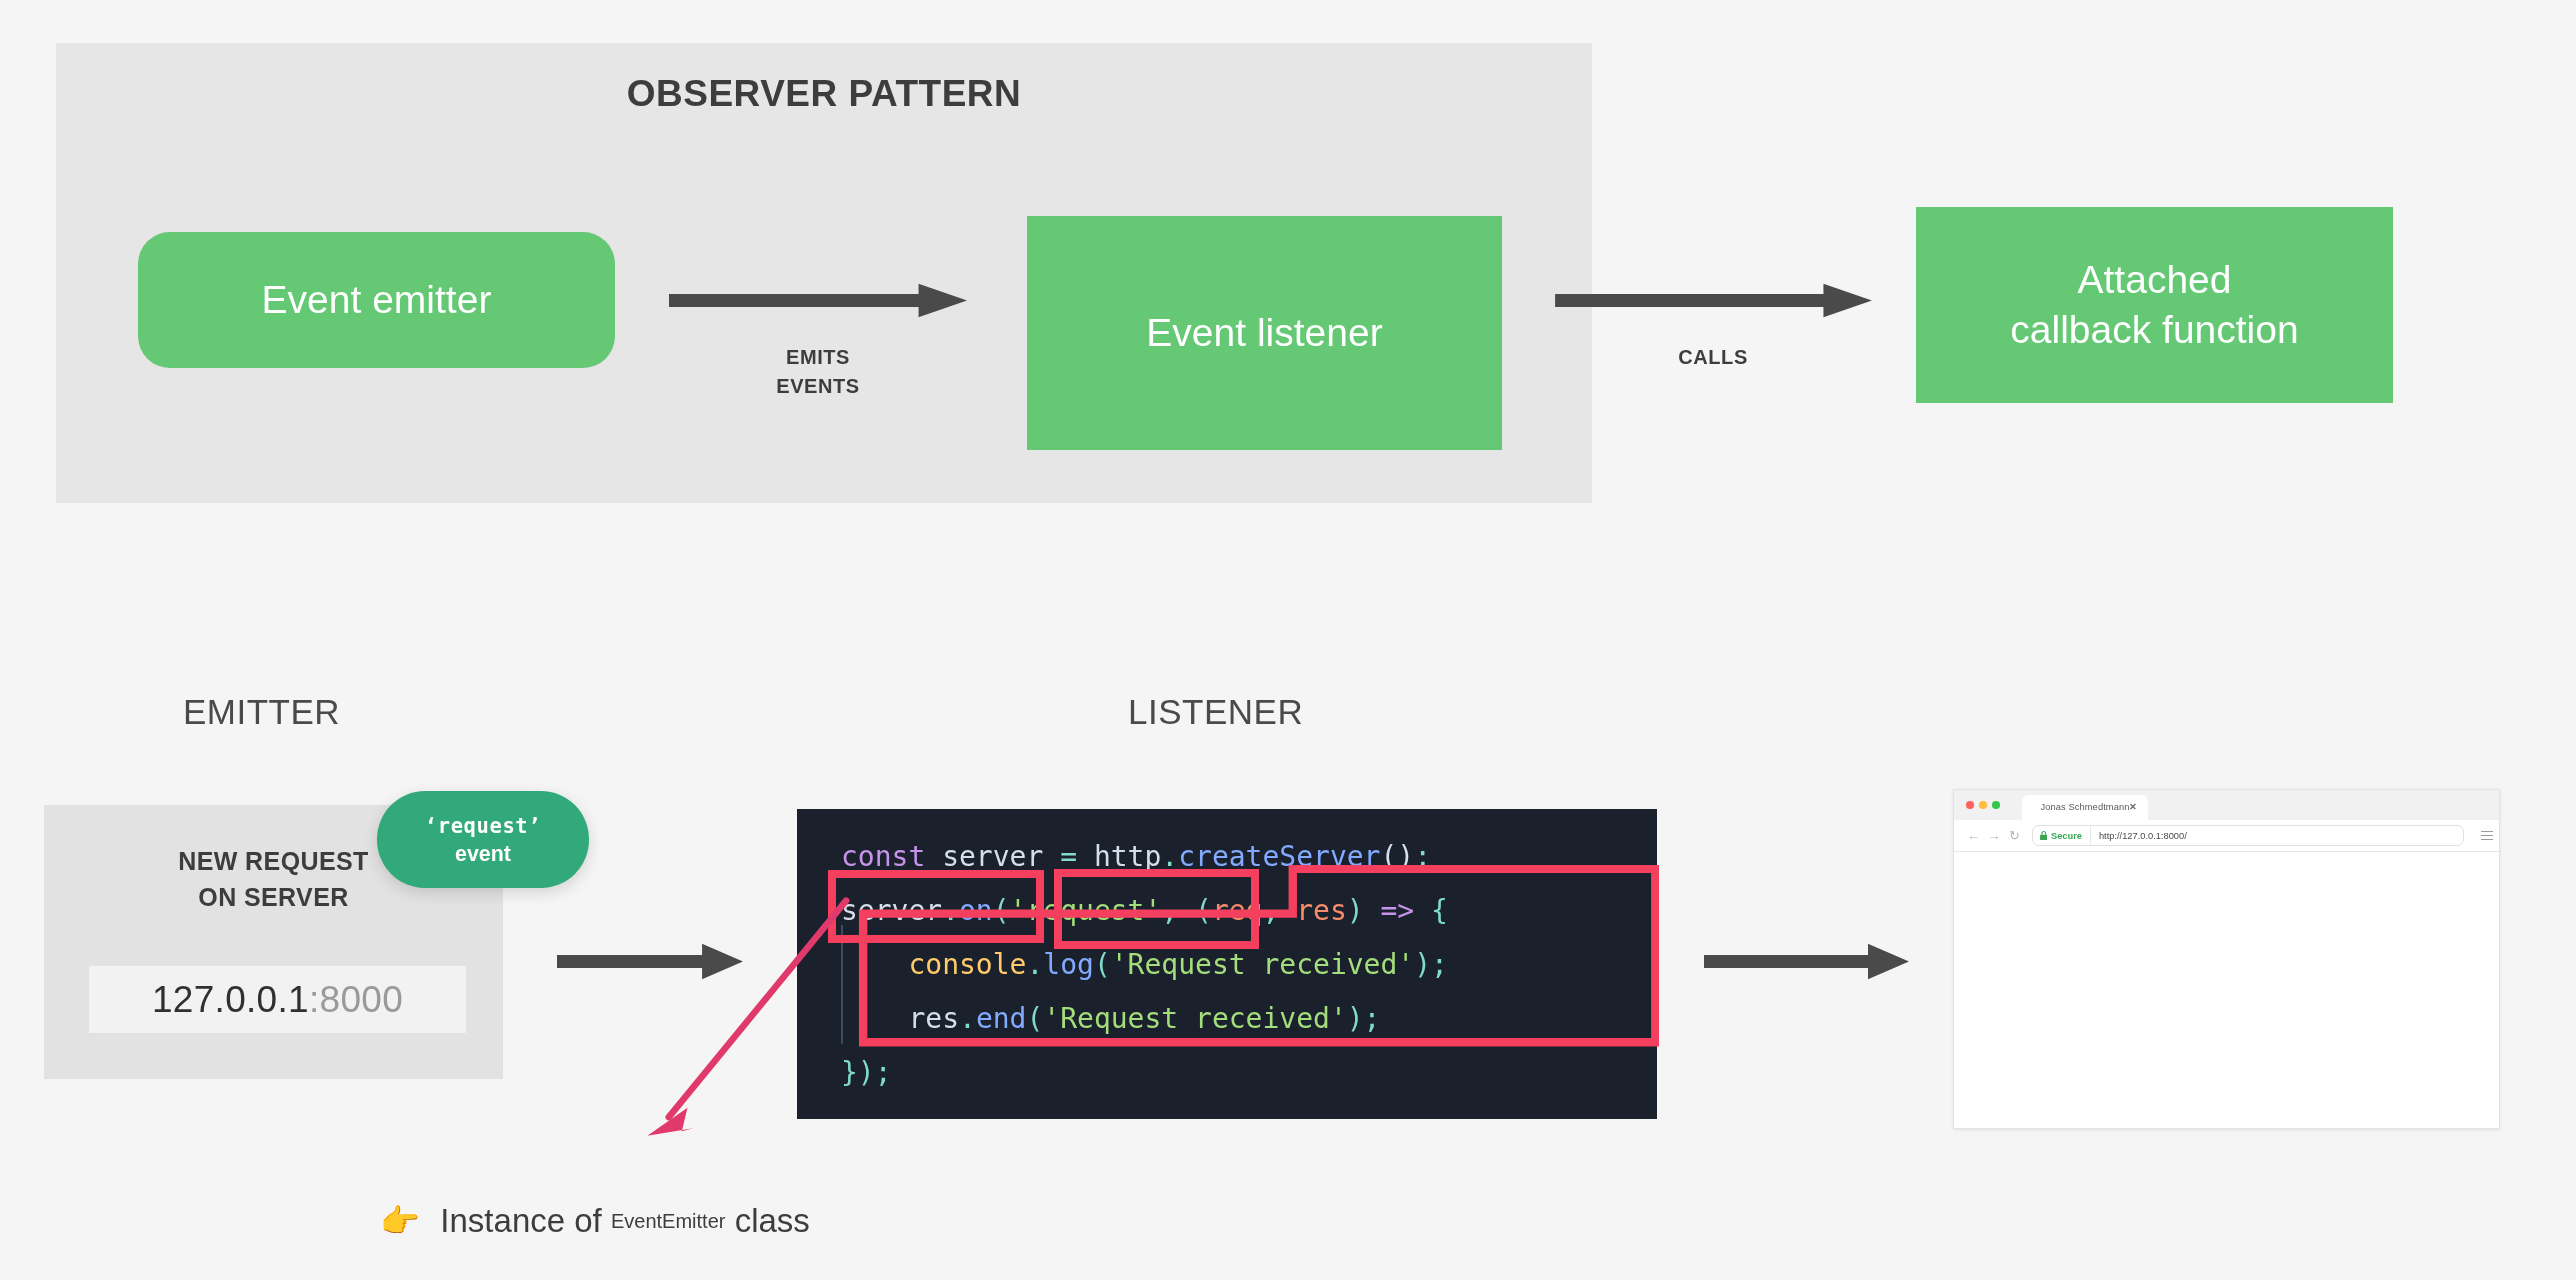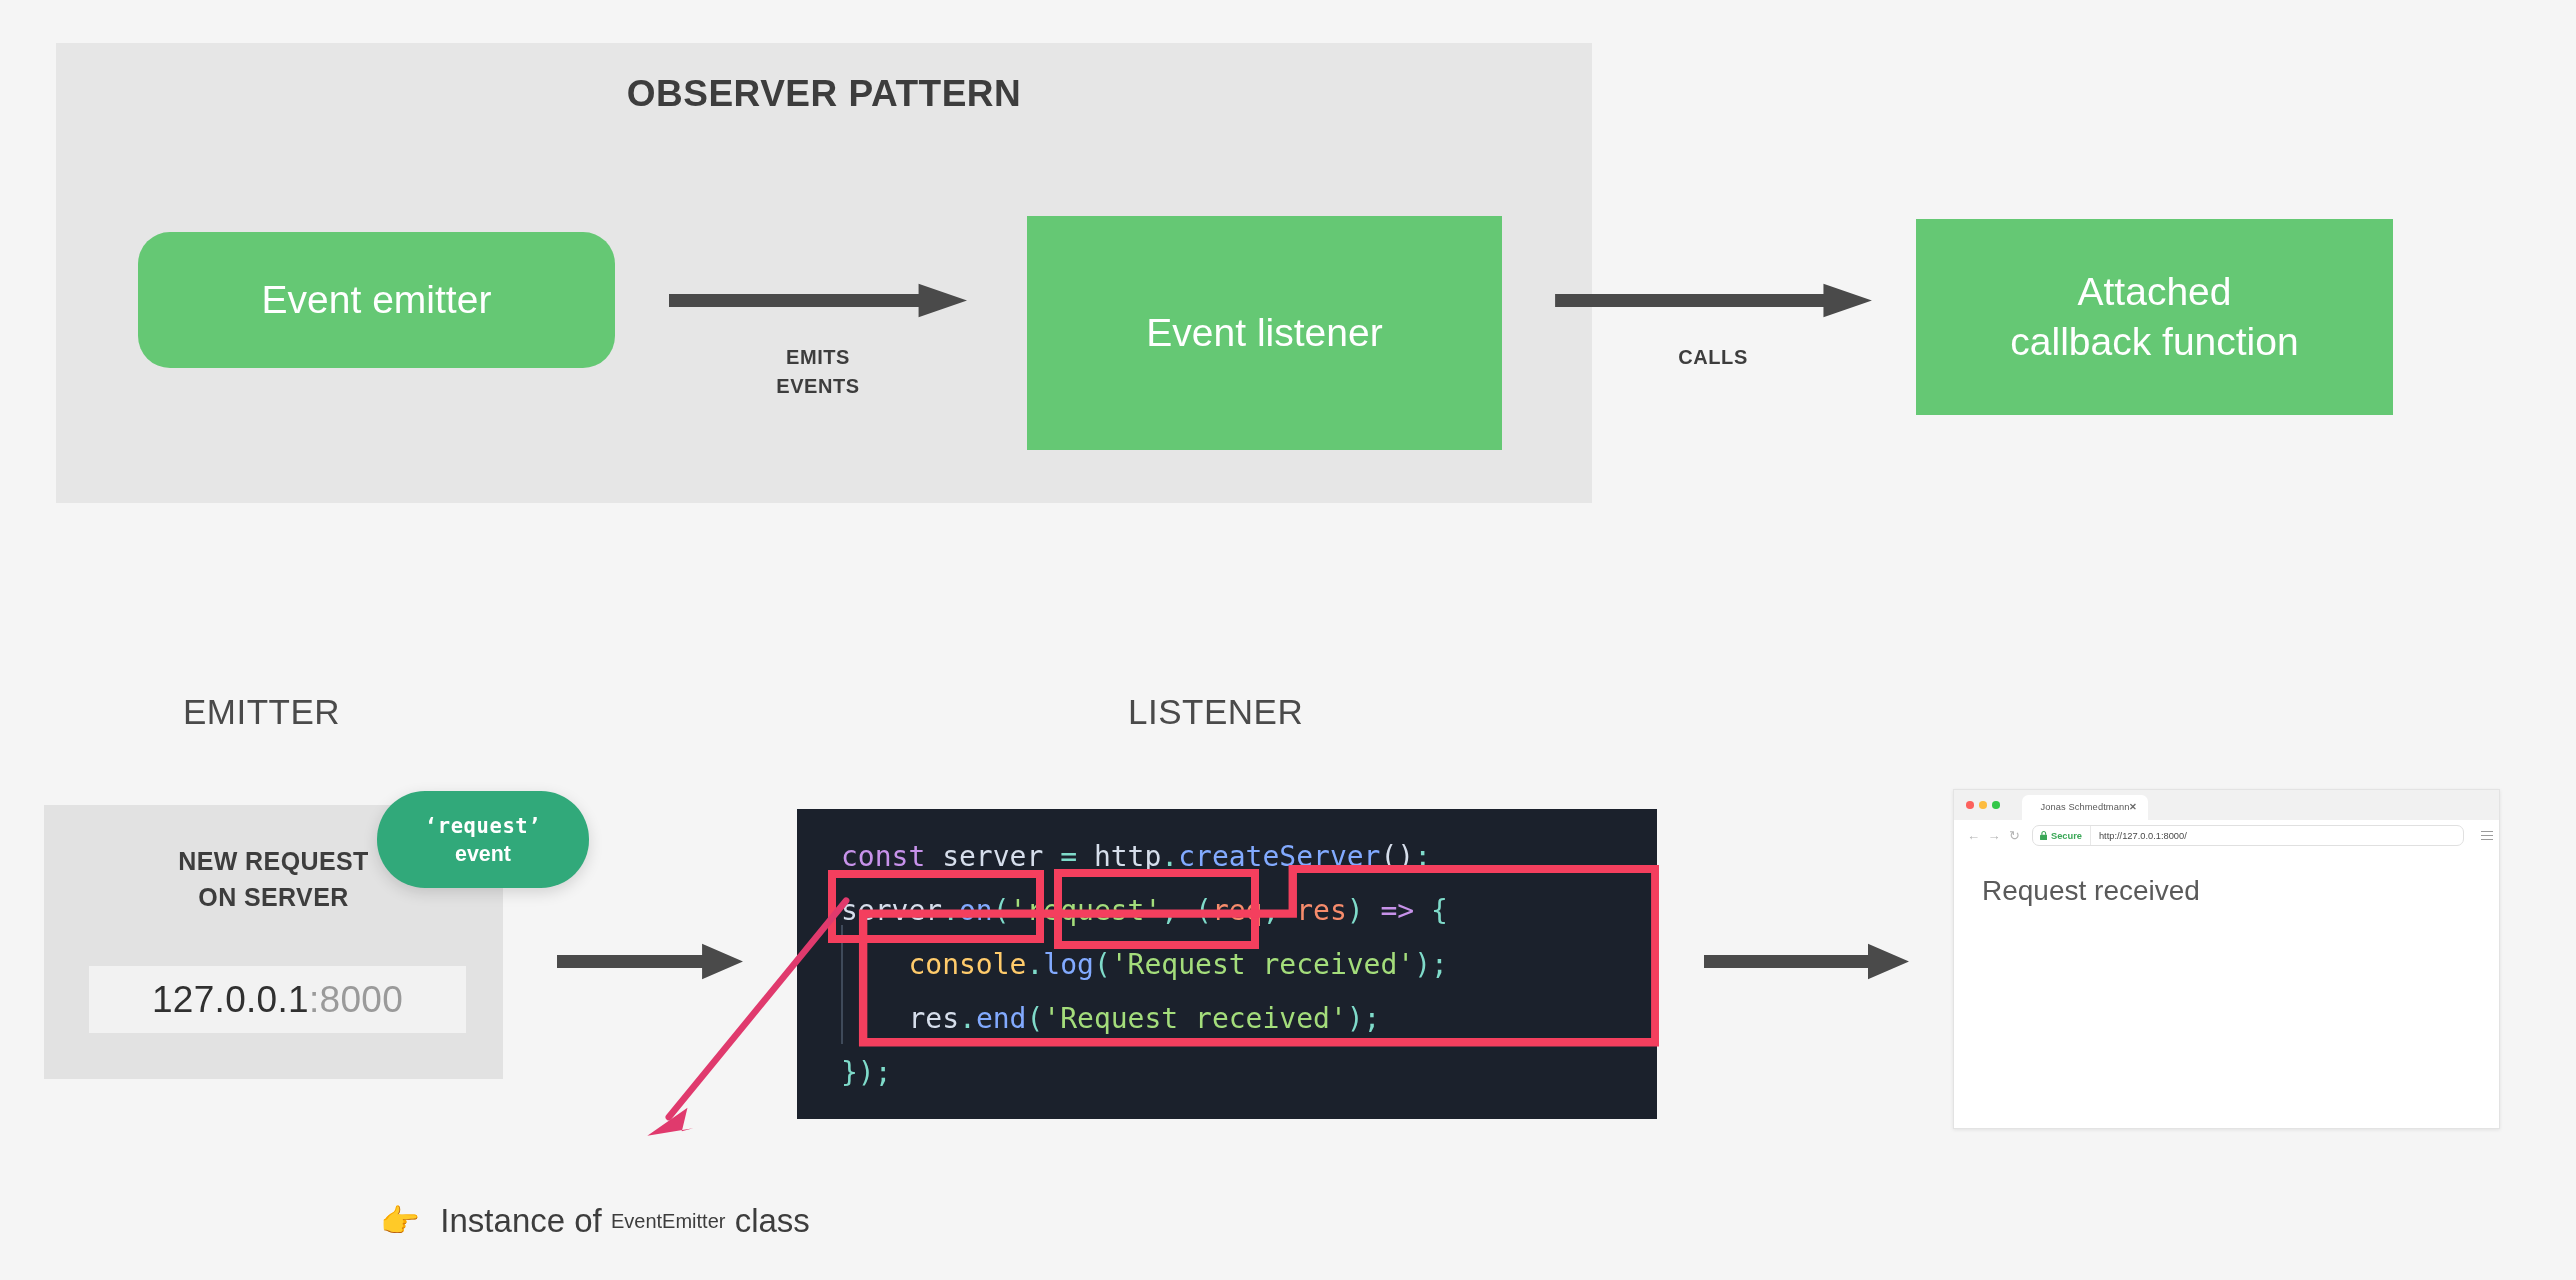--- a/index.html
+++ b/index.html
@@ -315,21 +315,21 @@
 <body>
 
 <div class="abs" id="observer-panel"></div>
 
 <div class="abs" id="observer-title">OBSERVER PATTERN</div>
 
 <div class="abs green-box" id="box-event-emitter">Event emitter</div>
 
 <div class="abs green-box" id="box-event-listener">Event listener</div>
 
-<div class="abs green-box" id="box-callback" style="white-space: pre-line; margin-top: 12px;">Attached
+<div class="abs green-box" id="box-callback" style="white-space: pre-line;">Attached
 callback function</div>
 
 <div class="abs arrow-h" id="arrow-emits">
   <svg width="298" height="41" viewBox="0 0 320 44">
     <path d="M0 15 H268 V4 L320 22 L268 40 V29 H0 Z" fill="#4a4a4a"></path>
   </svg>
 </div>
 <div class="abs arrow-label" id="label-emits" style="white-space: pre-line;">EMITS
 EVENTS</div>
 
@@ -432,17 +432,14 @@
       <span id="omnibox-url">http://127.0.0.1:8000/</span>
     </div>
 
     <div id="browser-menu">
       <span></span>
         <span></span>
         <span></span>
     </div>
   </div>
 
-  <div id="browser-viewport">
-    <div id="browser-page-text">Request received</div>
-  </div>
 </div>
 
 
 </body></html>

